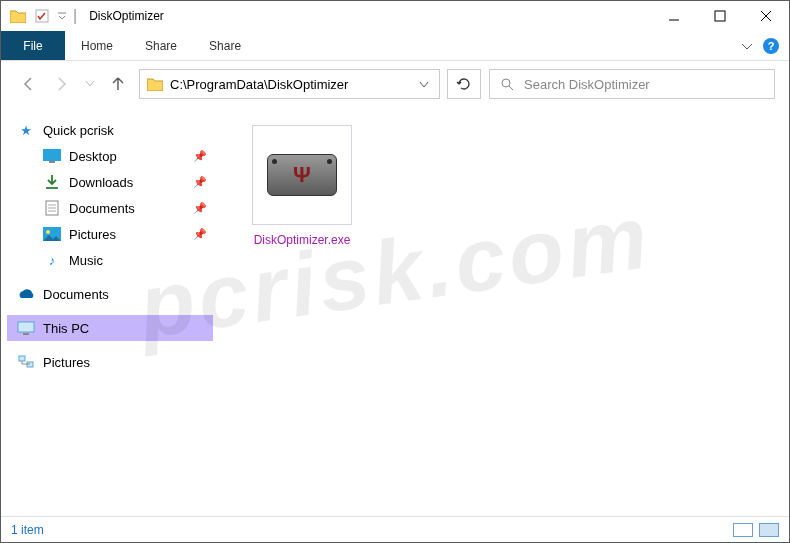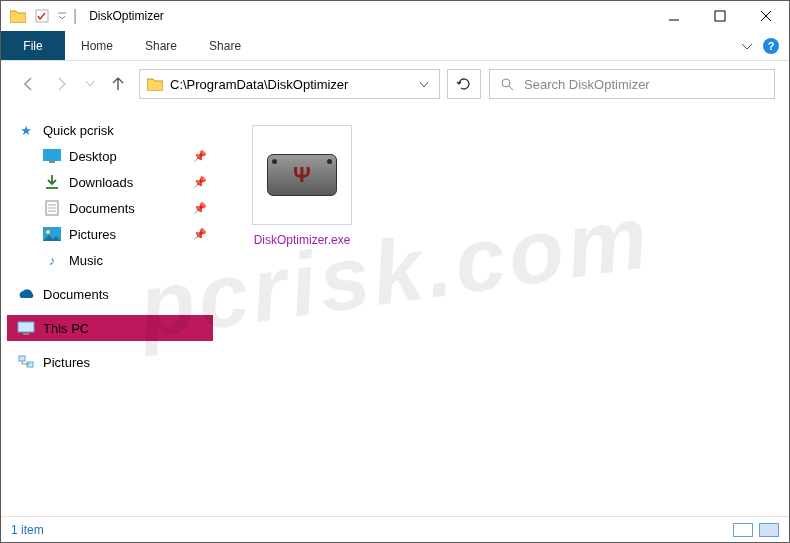--- a/index.html
+++ b/index.html
@@ -31,21 +31,21 @@
 .addr-chev { color: #555; padding: 0 4px; }
 .refresh-btn { width: 34px; height: 30px; border: 1px solid #ccc; display: flex; align-items: center; justify-content: center; margin-left: -1px; }
 .searchbox { width: 286px; height: 30px; border: 1px solid #ccc; display: flex; align-items: center; padding: 0 8px; gap: 8px; color: #888; font-size: 13px; }
 
 
 .body { display: flex; height: calc(100% - 30px - 30px - 46px - 26px); }
 .sidebar { width: 218px; padding: 10px 6px; overflow: hidden; }
 .tree-item { display: flex; align-items: center; gap: 8px; padding: 4px 6px 4px 18px; font-size: 13px; color: #000; border-radius: 0; }
 .tree-item.header { padding-left: 10px; }
 .tree-item .pin { margin-left: auto; color: #888; font-size: 11px; }
-.tree-item.selected { background: #be185d; }
+.tree-item.selected { background: #c4b5fd; }
 .tree-sub { padding-left: 36px; }
 .tree-spacer { height: 8px; }
 
 
 .ic { width: 18px; height: 18px; display: inline-flex; align-items: center; justify-content: center; }
 
 .content { flex: 1; padding: 18px; display: flex; align-items: flex-start; }
 .file-item { width: 130px; text-align: center; }
 .file-thumb { width: 100px; height: 100px; border: 1px solid #d0d4e4; margin: 0 auto 8px; display: flex; align-items: center; justify-content: center; }
 .exe-icon { width: 70px; height: 55px; position: relative; }

